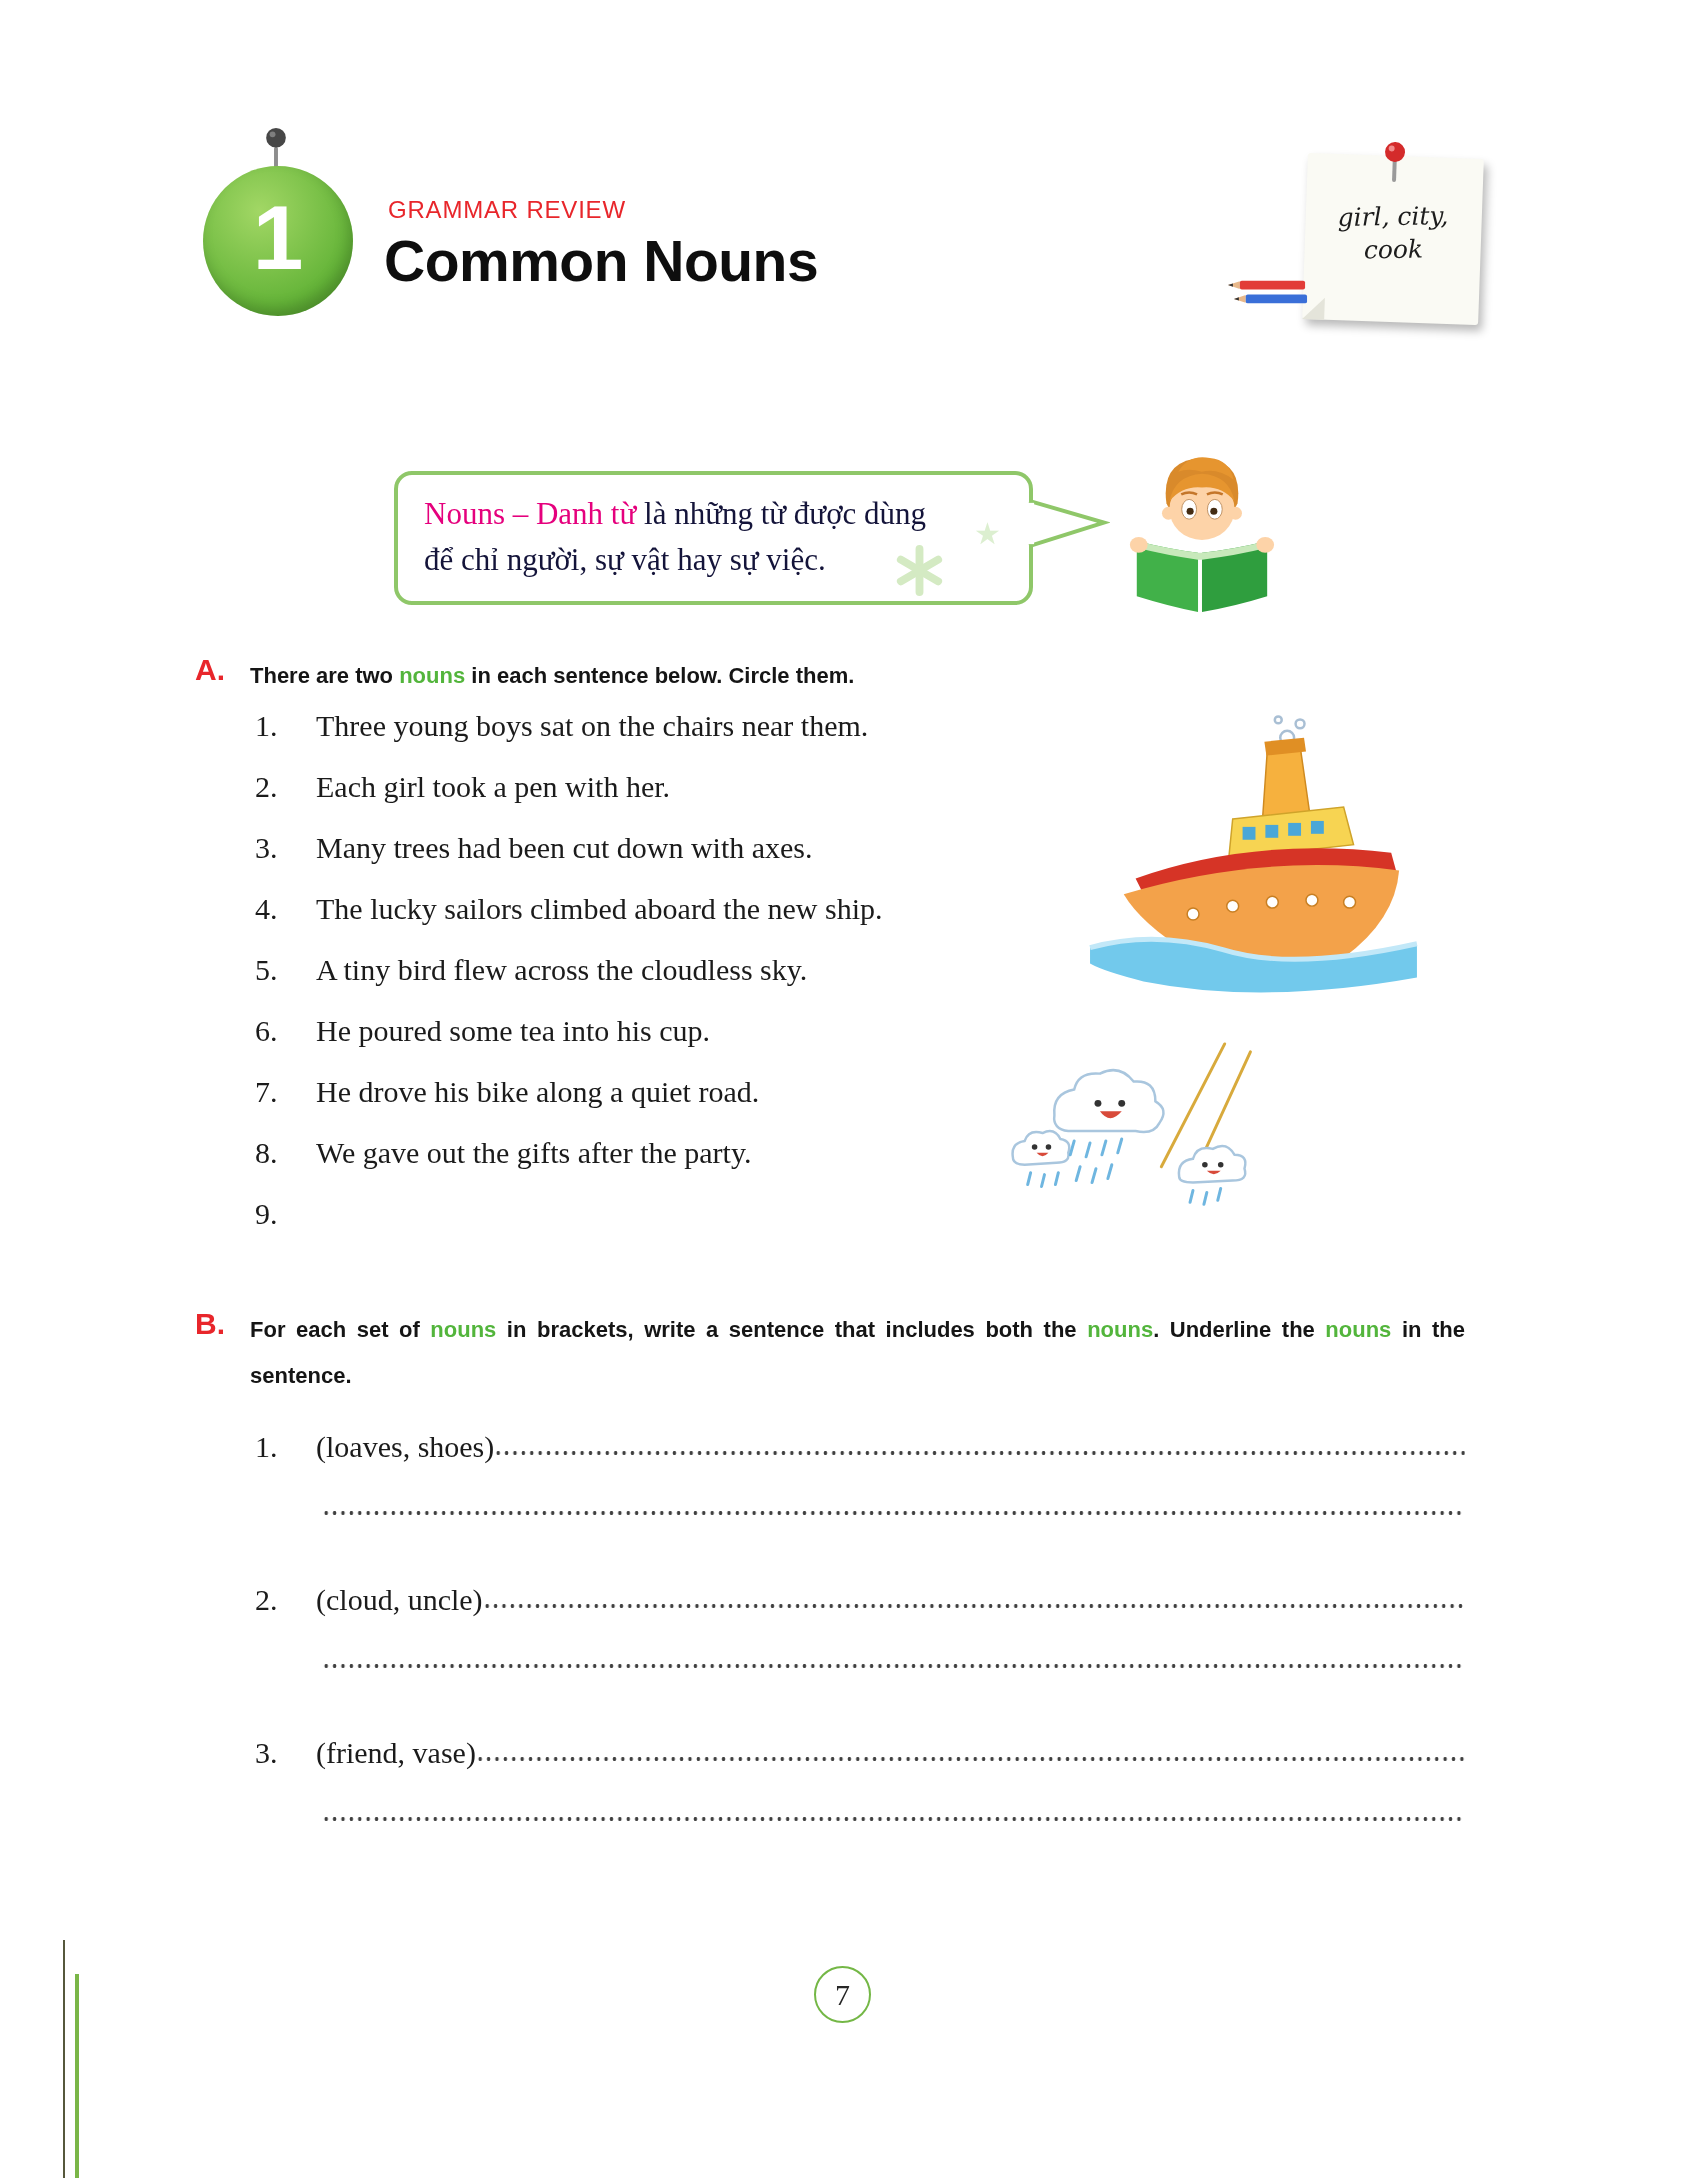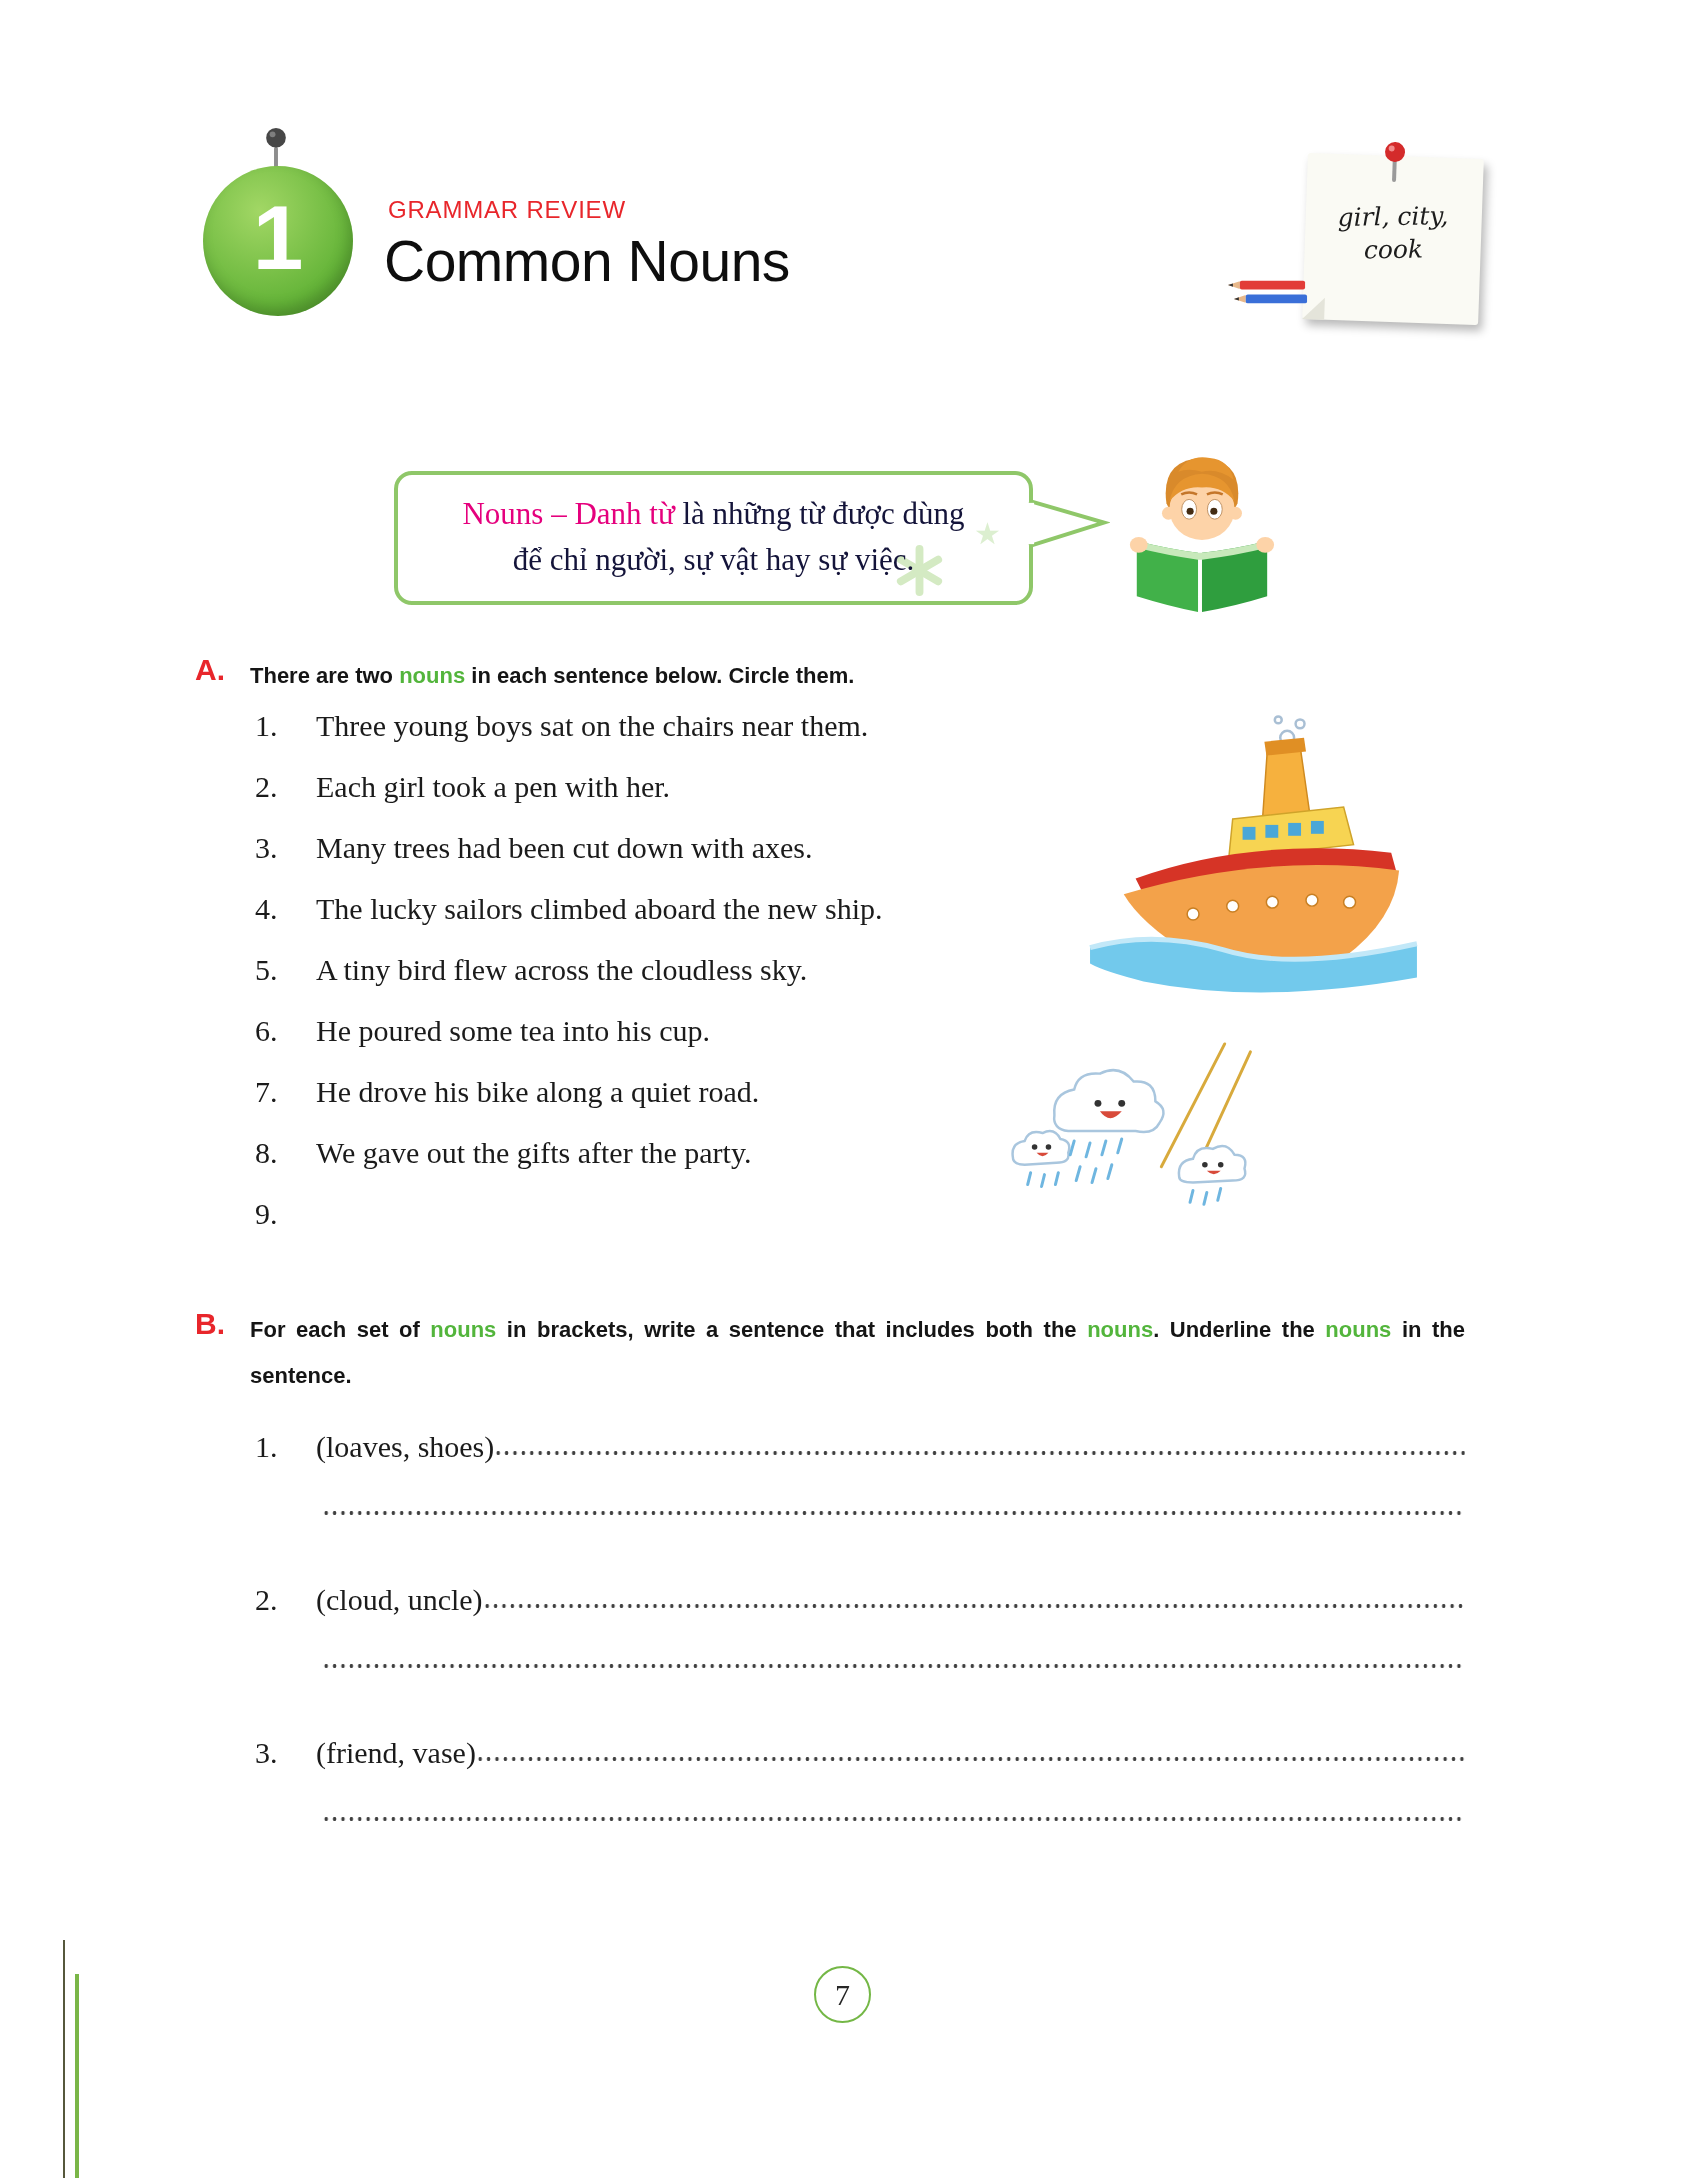--- a/index.html
+++ b/index.html
@@ -7,42 +7,42 @@
         font-family:"Liberation Sans", sans-serif;}
 
   
   .unit-badge{position:absolute;left:203px;top:166px;width:150px;height:150px;border-radius:50%;
     background:radial-gradient(circle at 38% 30%, #a2d765, #64b438 68%, #4e9b2b);
     box-shadow:inset -4px -8px 14px rgba(0,0,0,.18);
     display:flex;align-items:center;justify-content:center;}
   .unit-badge .num{color:#fff;font-size:91px;font-weight:bold;margin-top:-6px;}
   .pin-dark{position:absolute;left:259px;top:125px;}
   .kicker{position:absolute;left:388px;top:196px;font-size:24px;color:#e8262b;letter-spacing:0.8px;}
-  .title{position:absolute;left:384px;top:228px;margin:0;font-size:57px;font-weight:normal;color:#0e0e0e;letter-spacing:-0.5px;}
+  .title{position:absolute;left:384px;top:228px;margin:0;font-size:57px;font-weight:bold;color:#0e0e0e;letter-spacing:-0.5px;}
 
   .sticky{position:absolute;left:1305px;top:156px;width:176px;height:166px;transform:rotate(2deg);}
   .sticky .paper{position:absolute;inset:0;background:#fafaf4;border-radius:3px;
     box-shadow:4px 6px 10px rgba(0,0,0,.28);}
   .sticky .paper:after{content:"";position:absolute;left:0;bottom:0;border-style:solid;
     border-width:0 0 22px 22px;border-color:transparent transparent #e4e4da transparent;}
   .sticky .pin-red{position:absolute;left:71px;top:-16px;}
   .note-text{position:absolute;left:0;top:44px;width:100%;text-align:center;
     font-family:"DejaVu Serif", serif;font-style:italic;font-size:25px;line-height:33px;color:#1c1c1c;
     transform:rotate(-3deg);}
   .pencils{position:absolute;left:1226px;top:277px;}
 
   
   .callout{position:absolute;left:394px;top:471px;width:639px;box-sizing:border-box;
     border:4px solid #8fc769;border-radius:18px;background:#fff;padding:16px 26px 18px 26px;
     font-family:"Liberation Serif", serif;font-size:31px;line-height:46px;color:#14143a;}
   .callout .hl{color:#e5007d;}
   .callout .deco-asterisk{position:absolute;right:83px;bottom:4px;z-index:0;}
   .callout .deco-star{position:absolute;right:28px;bottom:44px;color:#dcefd0;font-size:30px;
     font-family:"DejaVu Sans", sans-serif;}
-  .callout .txt{position:relative;z-index:1;text-align:center;}
+  .callout .txt{position:relative;z-index:1;}
   .bubble-tail{position:absolute;left:1027px;top:495px;}
   .boy{position:absolute;left:1119px;top:446px;}
 
   
   .sec-head{position:absolute;display:flex;}
   .sec-head.a{left:195px;top:653px;width:1277px;}
   .sec-head.b{left:195px;top:1307px;width:1277px;}
   .sec-label{color:#e8262b;font-weight:bold;font-size:30px;width:55px;flex:0 0 55px;}
   .sec-instr{font-size:22px;font-weight:bold;color:#151515;line-height:46px;}
   .sec-head.b .sec-instr{width:1215px;text-align:justify;}

